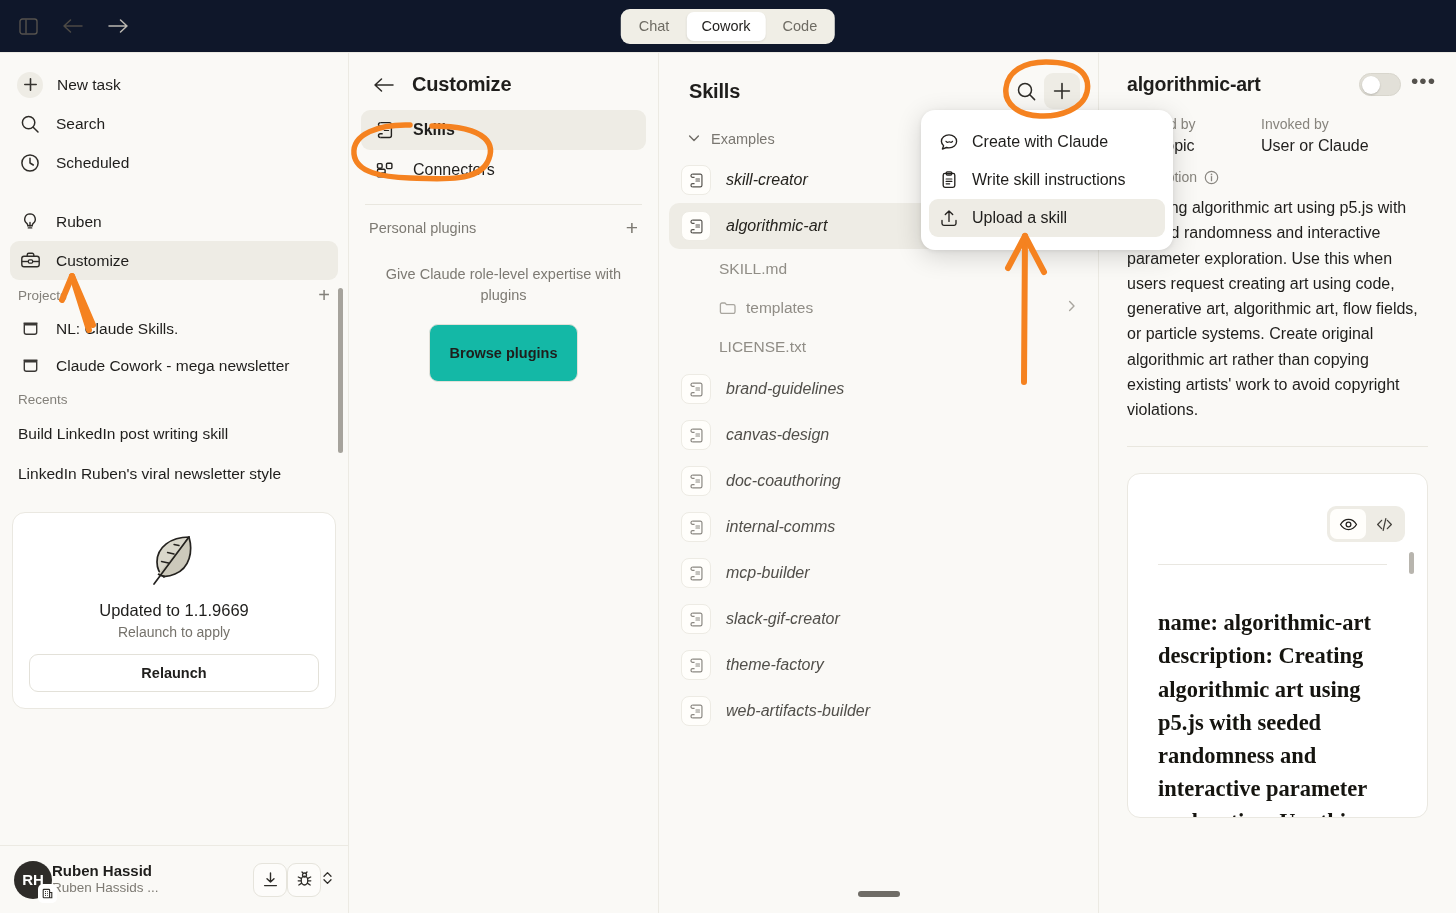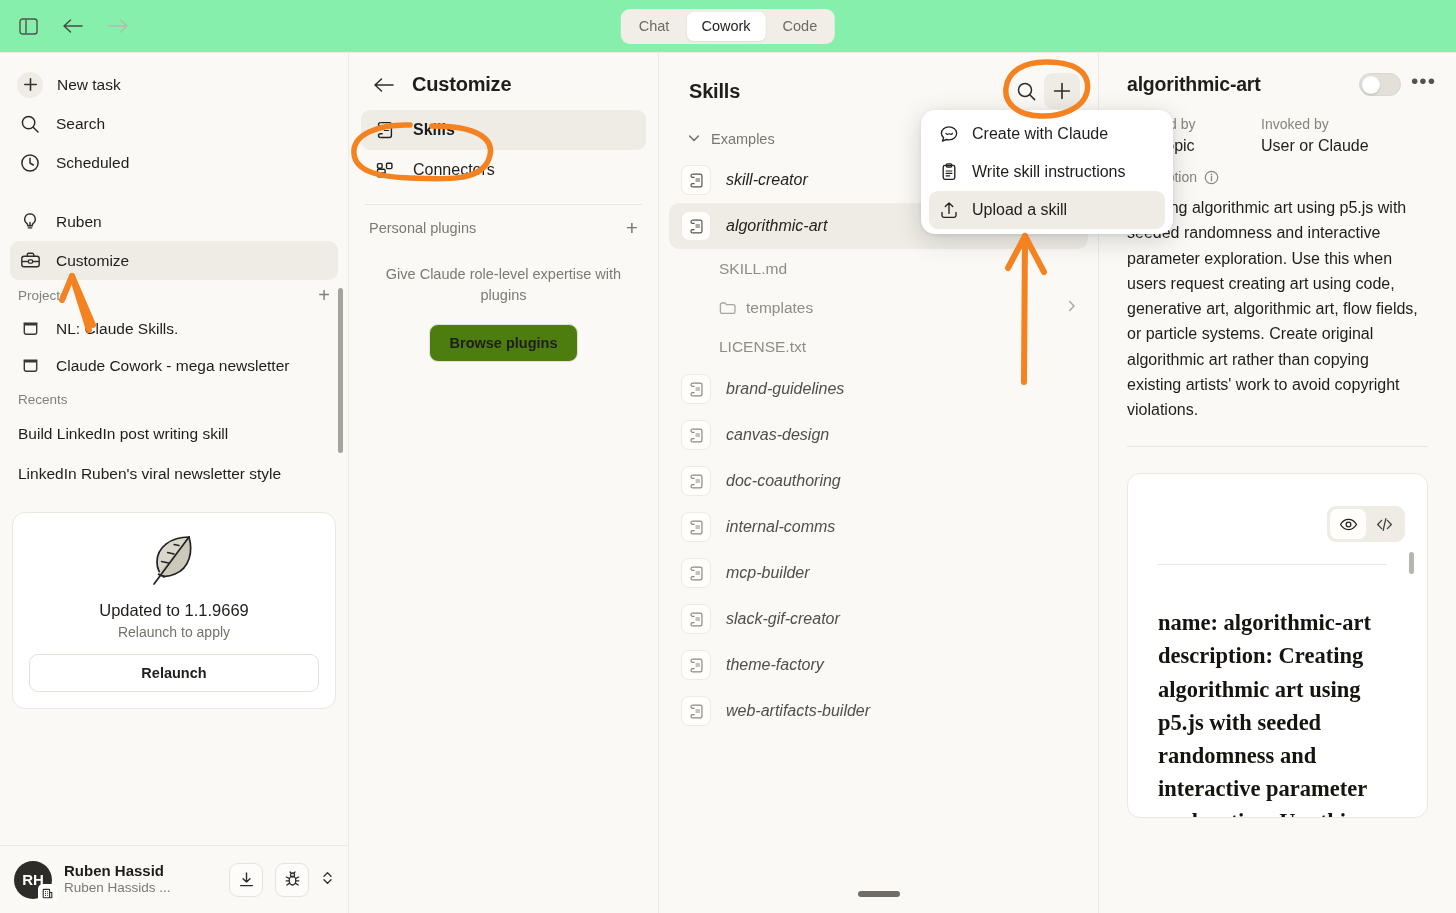--- a/index.html
+++ b/index.html
@@ -8,21 +8,21 @@
     font-family: "Liberation Sans", sans-serif;
     background: #faf9f6;
     color: #1f1e1c;
     overflow: hidden;
   }
   #app { position: relative; width: 1456px; height: 913px; }
 
   
   .topbar {
     position: absolute; top: 0; left: 0; width: 1456px; height: 53px;
-    background: #86efac;
+    background: #0f172a;
     border-bottom: 1px solid #eceae3;
     display: flex; align-items: center;
   }
   .tb-icon {
     width: 34px; height: 34px; display: flex; align-items: center; justify-content: center;
     border-radius: 7px; cursor: pointer;
   }
   .tb-icon:first-child { margin-left: 11px; }
   .tb-arrow { margin-left: 11px; }
   .seg {
@@ -96,21 +96,21 @@
   .upd-title { font-size: 16.5px; font-weight: normal; margin-bottom: 4px; }
   .upd-sub { font-size: 14px; color: #75726b; margin-bottom: 14px; }
   .relaunch-btn {
     width: 100%; height: 38px; border: 1px solid #e3e1d9; border-radius: 9px;
     background: #fff; font-size: 14.5px; font-weight: bold; color: #1f1e1c;
     font-family: inherit; cursor: pointer;
   }
 
   .userbar {
     border-top: 1px solid #eceae3; height: 68px; display: flex; align-items: center;
-    padding: 16px 14px; gap: 12px;
+    padding: 16px 14px; 
   }
   .avatar {
     width: 38px; height: 38px; border-radius: 50%; background: #2e2c29; color: #fff;
     display: flex; align-items: center; justify-content: center;
     font-size: 15px; font-weight: bold; position: relative; flex: 0 0 38px;
   }
   .av-badge {
     position: absolute; right: -5px; bottom: -4px; width: 19px; height: 19px;
     background: #fff; border-radius: 5px; display: flex; align-items: center; justify-content: center;
   }
@@ -137,22 +137,22 @@
   .cz-divider { height: 1px; background: #e9e7df; margin: 14px 16px 0; }
   .cz-sec {
     display: flex; align-items: center; justify-content: space-between;
     margin: 12px 20px 0; font-size: 14.5px; color: #7d7a73;
   }
   .cz-sec .sec-plus { font-size: 21px; line-height: 1; cursor: pointer; }
   .cz-empty {
     text-align: center; font-size: 14.5px; color: #7d7a73; margin: 26px 28px 0; line-height: 1.45;
   }
   .browse-btn {
-    display: block; margin: 18px auto 8px; padding: 10px 20px; border: 1px solid #e3e1d9;
-    border-radius: 9px; background: #4d7c0f; font-size: 14.5px; font-weight: bold;
+    display: block; margin: 18px auto 8px; padding: 20px 20px; border: 1px solid #e3e1d9;
+    border-radius: 9px; background: #14b8a6; font-size: 14.5px; font-weight: bold;
     color: #1f1e1c; font-family: inherit; cursor: pointer;
   }
 
   
   .skills {
     position: absolute; top: 53px; left: 659px; width: 440px; height: 860px;
     background: #faf9f6; border-right: 1px solid #eceae3;
   }
   .sk-head { display: flex; align-items: center; padding: 20px 18px 0 30px; }
   .sk-title { font-size: 20px; font-weight: bold; flex: 1; letter-spacing: -.2px; }
@@ -669,21 +669,21 @@
         </span>
       </div>
       <div class="pv-rule"></div>
       <div class="pv-sbar"></div>
       <div class="pv-text">name: algorithmic-art description: Creating algorithmic art using p5.js with seeded randomness and interactive parameter exploration. Use this</div>
     </div>
   </div>
 
   <div style="position:absolute; left:921px; top:110px; width:252px; background:#ffffff;
               border-radius:14px; box-shadow:0 6px 26px rgba(0,0,0,.16), 0 1px 4px rgba(0,0,0,.08);
-              padding:5px 8px;">
+              padding:13px 8px;">
     <div style="display:flex;align-items:center;gap:13px;height:38px;padding:0 10px;border-radius:9px;font-size:16px;cursor:pointer;">
       <span style="display:flex;">
         <svg width="20" height="20" viewBox="0 0 20 20" fill="none">
           <path d="M10 2.9c4.3 0 7.6 2.9 7.6 6.5s-3.3 6.5-7.6 6.5c-.9 0-1.8-.1-2.6-.4l-4 1.6 1.2-3.3A6.1 6.1 0 0 1 2.4 9.4C2.4 5.8 5.7 2.9 10 2.9Z" stroke="#24221f" stroke-width="1.35" stroke-linejoin="round"></path>
           <path d="M7 9.3c.6.7 1.2 1 1.8 1s1-.5 1.5-.5c.6 0 1 .5 1.6.5s1.1-.3 1.6-1" stroke="#24221f" stroke-width="1.25" stroke-linecap="round"></path>
         </svg>
       </span>
       <span>Create with Claude</span>
     </div>
     <div style="display:flex;align-items:center;gap:13px;height:38px;padding:0 10px;border-radius:9px;font-size:16px;cursor:pointer;">

